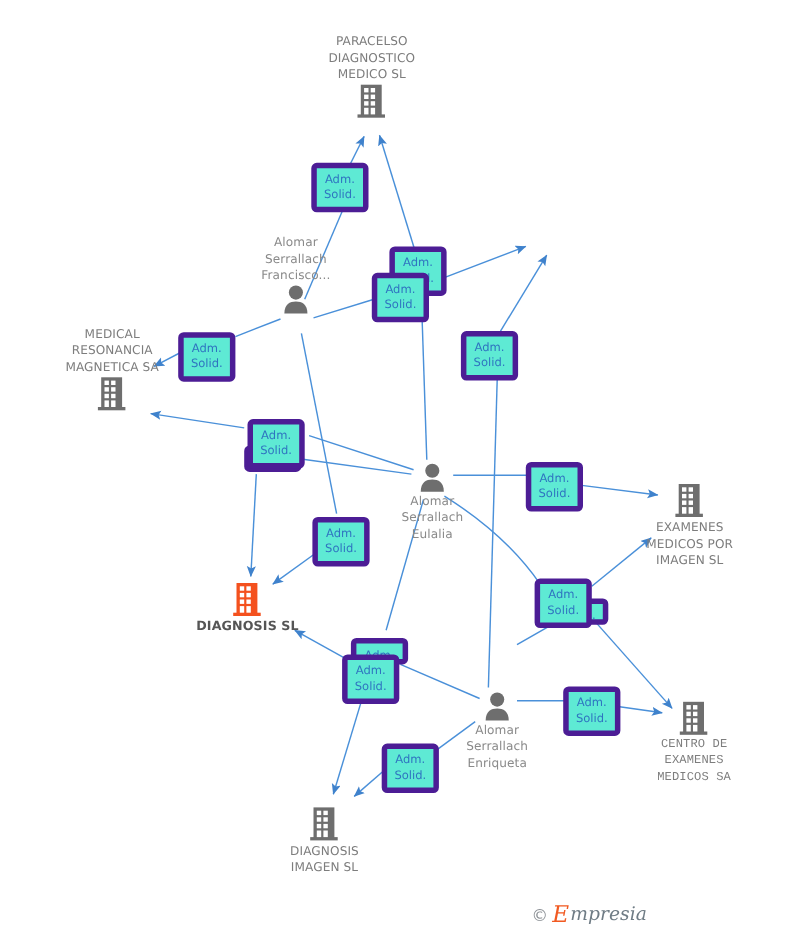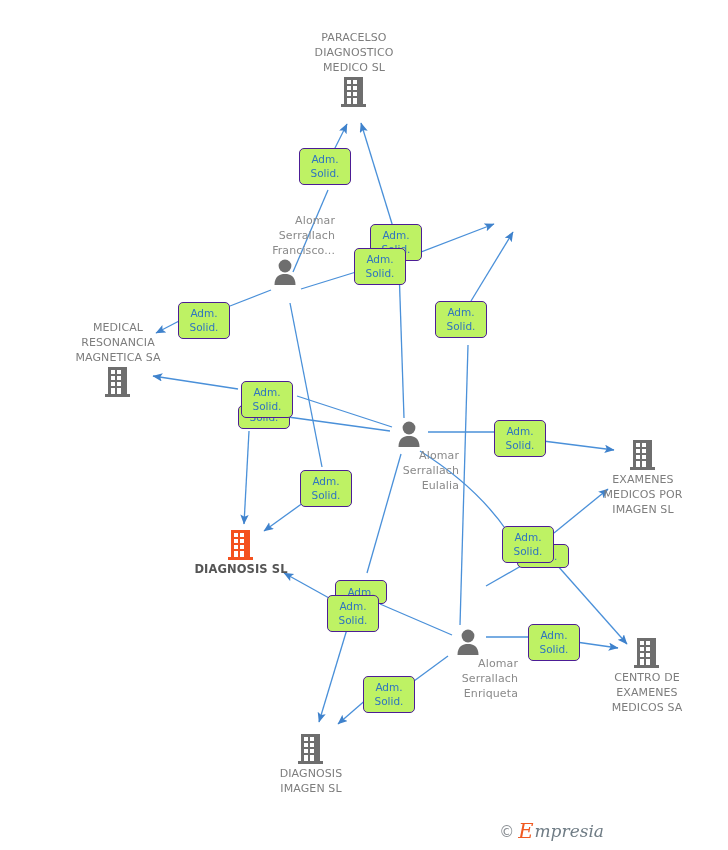--- a/index.html
+++ b/index.html
@@ -1,29 +1,29 @@
 <!DOCTYPE html>
 <html><head>
 <meta charset="utf-8">
 <style>
   html,body{margin:0;padding:0;background:#ffffff;}
   body{width:728px;height:850px;position:relative;overflow:hidden;
        font-family:"DejaVu Sans","Liberation Sans",sans-serif;}
-  #canvas{position:absolute;left:16px;top:0;width:596px;height:850px;}
+  #canvas{position:absolute;left:0;top:0;width:596px;height:850px;}
   svg#edges{position:absolute;left:0;top:0;width:728px;height:850px;}
 
   .node{position:absolute;text-align:center;}
   .node .ico{display:block;margin:0 auto;}
   .node .lbl{display:block;font-size:11px;line-height:15px;color:#808080;
              white-space:pre-line;letter-spacing:.1px;}
   .node.company .lbl{color:#7d7d7d;}
-  .node.person .lbl{color:#8a8a8a;text-align:right;}
+  .node.person .lbl{color:#8a8a8a;}
   .node.highlight .lbl{color:#555555;font-weight:bold;font-size:11.5px;}
 
-  .elabel{position:absolute;background:#bef264;border:1px solid #4c1d95;
+  .elabel{position:absolute;background:#5eead4;border:5px solid #4c1d95;
           border-radius:5px;color:#2f74c0;font-size:10.5px;line-height:14px;
           text-align:center;padding:3px 6px 4px 6px;white-space:pre-line;
           box-sizing:border-box;}
 
   .wm{position:absolute;right:8px;bottom:8px;display:flex;align-items:center;
       gap:4px;}
   .wm .c{font-size:15px;color:#8a8f94;}
   .wm .e{font-size:21px;color:#f15a22;font-family:"DejaVu Serif","Liberation Serif",serif;
          font-style:italic;line-height:21px;}
   .wm .rest{font-size:17px;color:#6f7c85;font-family:"DejaVu Serif","Liberation Serif",serif;
@@ -114,21 +114,21 @@
   <div class="node person" style="left:219px;top:213px;width:100px;">
     <span class="lbl">Alomar
 Serrallach
 Francisco...</span>
     <svg class="ico" width="26" height="28" viewBox="0 0 26 28">
       <circle cx="13" cy="8" r="6.4" fill="#6e6e6e"></circle>
       <path d="M2.5,27 C2.5,18.5 7.5,16 13,16 C18.5,16 23.5,18.5 23.5,27 z" fill="#6e6e6e"></path>
     </svg>
   </div>
 
-  <div class="node company" style="left:42px;top:296px;width:120px;margin-top:24px;">
+  <div class="node company" style="left:42px;top:296px;width:120px;">
     <span class="lbl">MEDICAL
 RESONANCIA
 MAGNETICA SA</span>
     <svg class="ico" width="28" height="34" viewBox="0 0 28 34">
       <rect x="4" y="2" width="19" height="28" fill="#6e6e6e"></rect>
       <rect x="1" y="29" width="25" height="3" fill="#6e6e6e"></rect>
       <g fill="#ffffff">
         <rect x="7" y="5" width="4" height="4"></rect>
           <rect x="13" y="5" width="4" height="4"></rect>
         <rect x="7" y="11" width="4" height="4"></rect>
@@ -192,21 +192,21 @@
   <div class="node person" style="left:402px;top:628px;width:100px;">
     <svg class="ico" width="26" height="28" viewBox="0 0 26 28">
       <circle cx="13" cy="8" r="6.4" fill="#6e6e6e"></circle>
       <path d="M2.5,27 C2.5,18.5 7.5,16 13,16 C18.5,16 23.5,18.5 23.5,27 z" fill="#6e6e6e"></path>
     </svg>
     <span class="lbl">Alomar
 Serrallach
 Enriqueta</span>
   </div>
 
-  <div class="node company" style="left:576px;top:636px;width:110px;">
+  <div class="node company" style="left:576px;top:636px;width:110px;font-family:Liberation Mono, monospace;">
     <svg class="ico" width="28" height="34" viewBox="0 0 28 34">
       <rect x="4" y="2" width="19" height="28" fill="#6e6e6e"></rect>
       <rect x="1" y="29" width="25" height="3" fill="#6e6e6e"></rect>
       <g fill="#ffffff">
         <rect x="7" y="5" width="4" height="4"></rect>
           <rect x="13" y="5" width="4" height="4"></rect>
         <rect x="7" y="11" width="4" height="4"></rect>
           <rect x="13" y="11" width="4" height="4"></rect>
         <rect x="7" y="17" width="4" height="4"></rect>
           <rect x="13" y="17" width="4" height="4"></rect>

